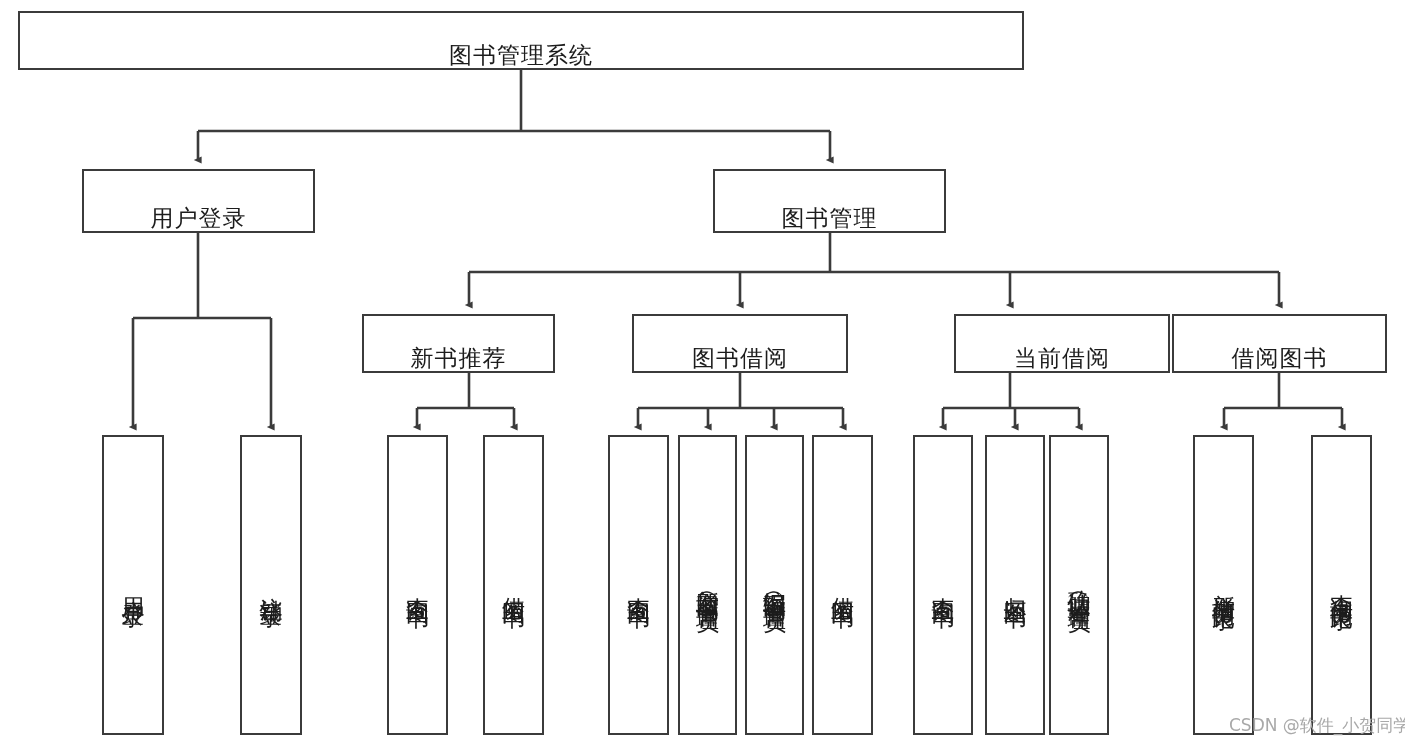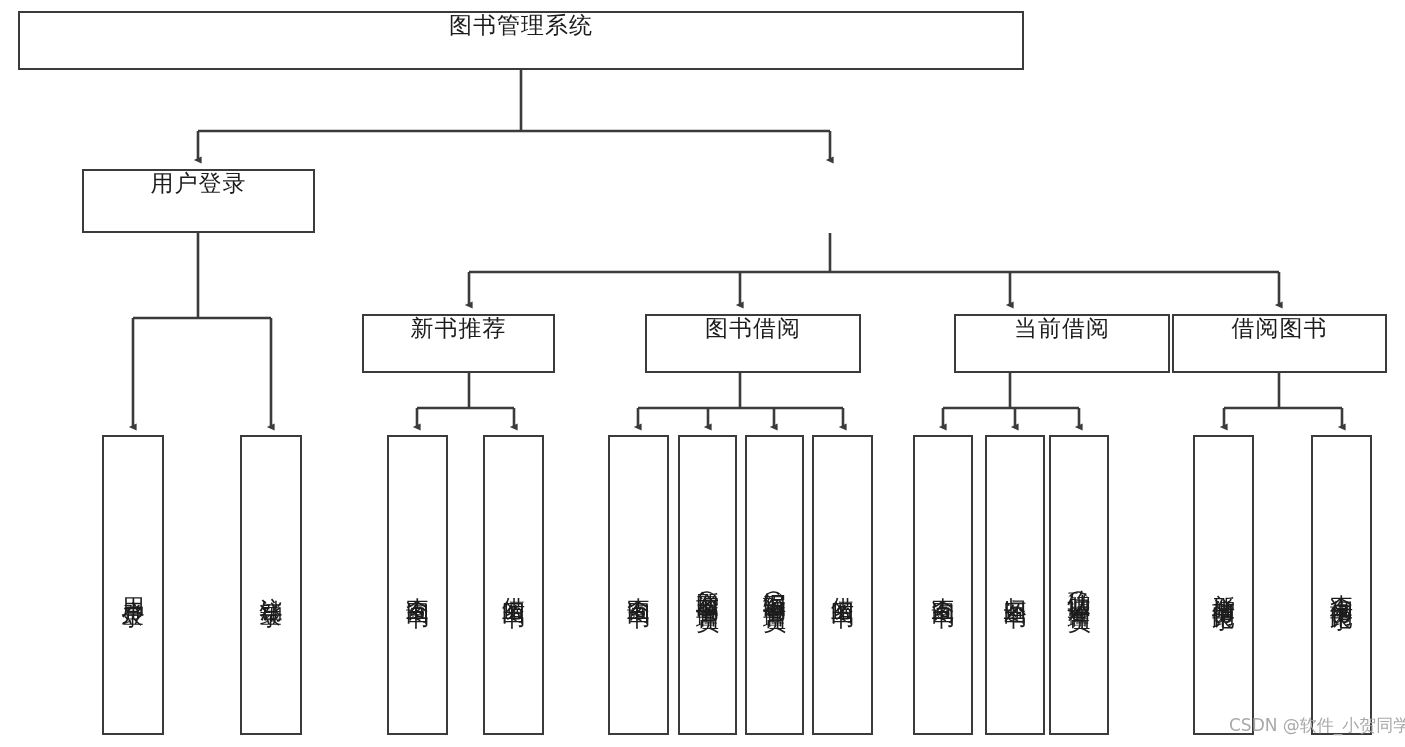--- a/index.html
+++ b/index.html
@@ -24,21 +24,21 @@
     top: 0;
     width: 1405px;
     height: 747px;
   }
   .node-box {
     position: absolute;
     box-sizing: border-box;
     background: #ffffff;
     border: 2.5px solid #3b3b3b;
     display: flex;
-    align-items: flex-start;
+    align-items: flex-end;
     justify-content: center;
   }
   .node-label-h {
     font-size: 23px;
     color: #1c1c1c;
     letter-spacing: 1px;
     line-height: 1.1;
     white-space: nowrap;
   }
   .node-box.leaf {
@@ -121,25 +121,28 @@
     </g>
   </svg>
 
   <div class="node-box" style="left:18px; top:11px; width:1006px; height:59px;">
     <span class="node-label-h">图书管理系统</span>
   </div>
 
   <div class="node-box" style="left:82px; top:169px; width:233px; height:64px;">
     <span class="node-label-h">用户登录</span>
   </div>
+  <div class="node-box" style="left:713px; top:169px; width:233px; height:64px;">
+    <span class="node-label-h">图书管理</span>
+  </div>
 
   <div class="node-box" style="left:362px; top:314px; width:193px; height:59px;">
     <span class="node-label-h">新书推荐</span>
   </div>
-  <div class="node-box" style="left:632px; top:314px; width:216px; height:59px;margin-left:13px;">
+  <div class="node-box" style="left:632px; top:314px; width:216px; height:59px;">
     <span class="node-label-h">图书借阅</span>
   </div>
   <div class="node-box" style="left:954px; top:314px; width:216px; height:59px;">
     <span class="node-label-h">当前借阅</span>
   </div>
   <div class="node-box" style="left:1172px; top:314px; width:215px; height:59px;">
     <span class="node-label-h">借阅图书</span>
   </div>
 
   <div class="node-box leaf" style="left:102px; top:435px; width:62px; height:300px;">

